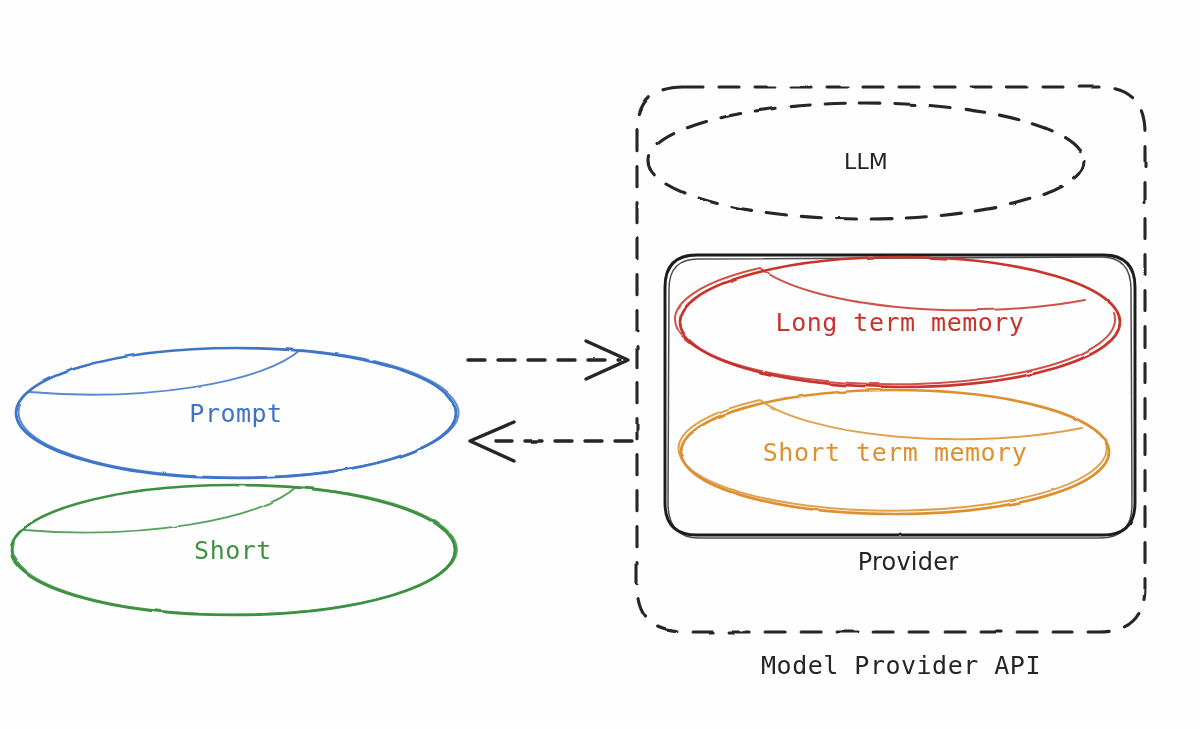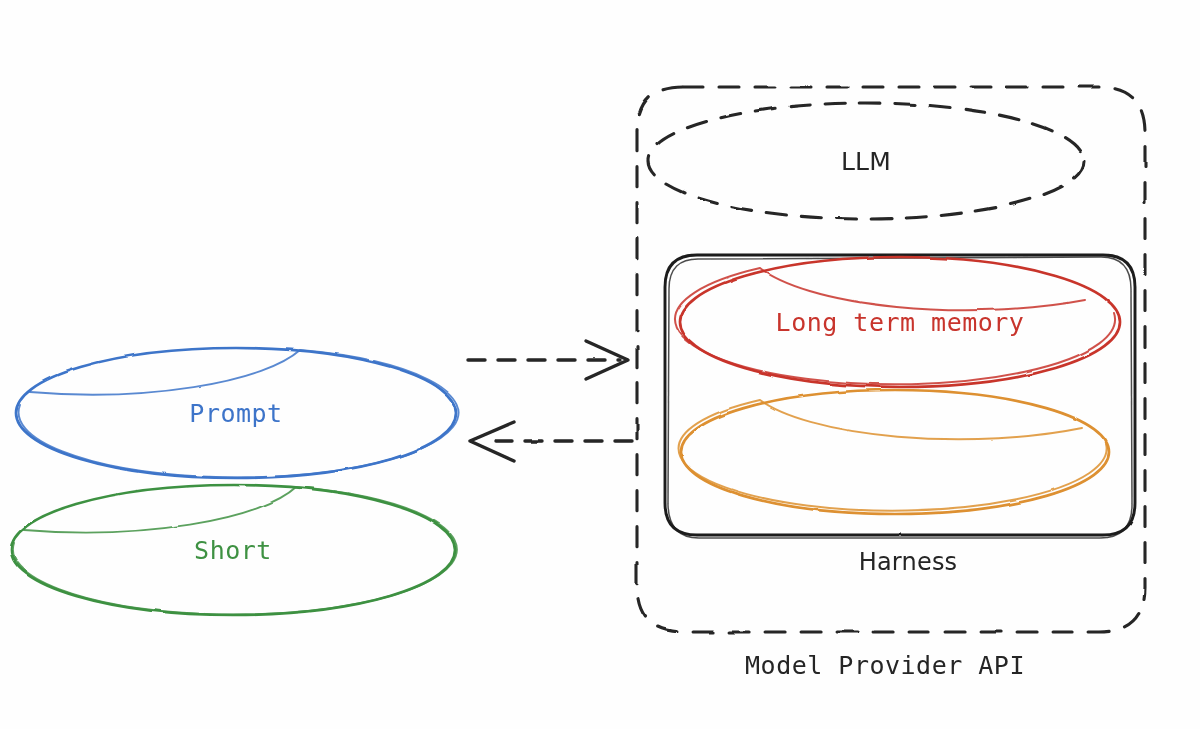--- a/index.html
+++ b/index.html
@@ -30,23 +30,23 @@
     transform: translate(-50%, -50%);
     white-space: nowrap;
     font-family: "DejaVu Sans Mono", monospace;
     letter-spacing: 0.5px;
     user-select: none;
   }
   .lbl-mono   { font-family: "DejaVu Sans Mono", monospace; }
   .lbl-sans   { font-family: "DejaVu Sans", sans-serif; letter-spacing: 0.2px; }
   .sz-node    { font-size: 25px; }
   .sz-mem     { font-size: 25px; }
-  .sz-llm     { font-size: 25px; }
+  .sz-llm     { font-size: 22px; }
   .sz-harness { font-size: 24px; }
-  .sz-api     { font-size: 25px; }
+  .sz-api     { font-size: 25px; margin-left: 16px; }
 </style>
 </head>
 <body>
 
 <div id="canvas-root">
 
   <svg id="diagram-svg" viewBox="0 0 1200 729" aria-hidden="true">
     <defs>
       <filter id="rough" x="-6%" y="-20%" width="112%" height="140%">
         <feTurbulence type="fractalNoise" baseFrequency="0.028" numOctaves="3" seed="7" result="n"></feTurbulence>
@@ -110,18 +110,19 @@
   </svg>
 
   <div class="lbl lbl-mono sz-node" style="left:236px; top:413px; color:#3d74c9;">Prompt</div>
 
   <div class="lbl lbl-mono sz-node" style="left:233px; top:550px; color:#3e9142;">Short</div>
 
   <div class="lbl lbl-sans sz-llm" style="left:866px; top:161px; color:#252525;">LLM</div>
 
   <div class="lbl lbl-mono sz-mem" style="left:900px; top:322px; color:#c8342c;">Long term memory</div>
 
+  <div class="lbl lbl-mono sz-mem" style="left:895px; top:452px; color:#dd9030;">Short term memory</div>
 
-  <div class="lbl lbl-sans sz-harness" style="left:908px; top:562px; color:#252525;">Harness</div>
+  <div class="lbl lbl-sans sz-harness" style="left:908px; top:562px; color:#252525;">Provider</div>
 
   <div class="lbl lbl-mono sz-api" style="left:885px; top:665px; color:#252525;">Model Provider API</div>
 
 </div>
 
 </body></html>

